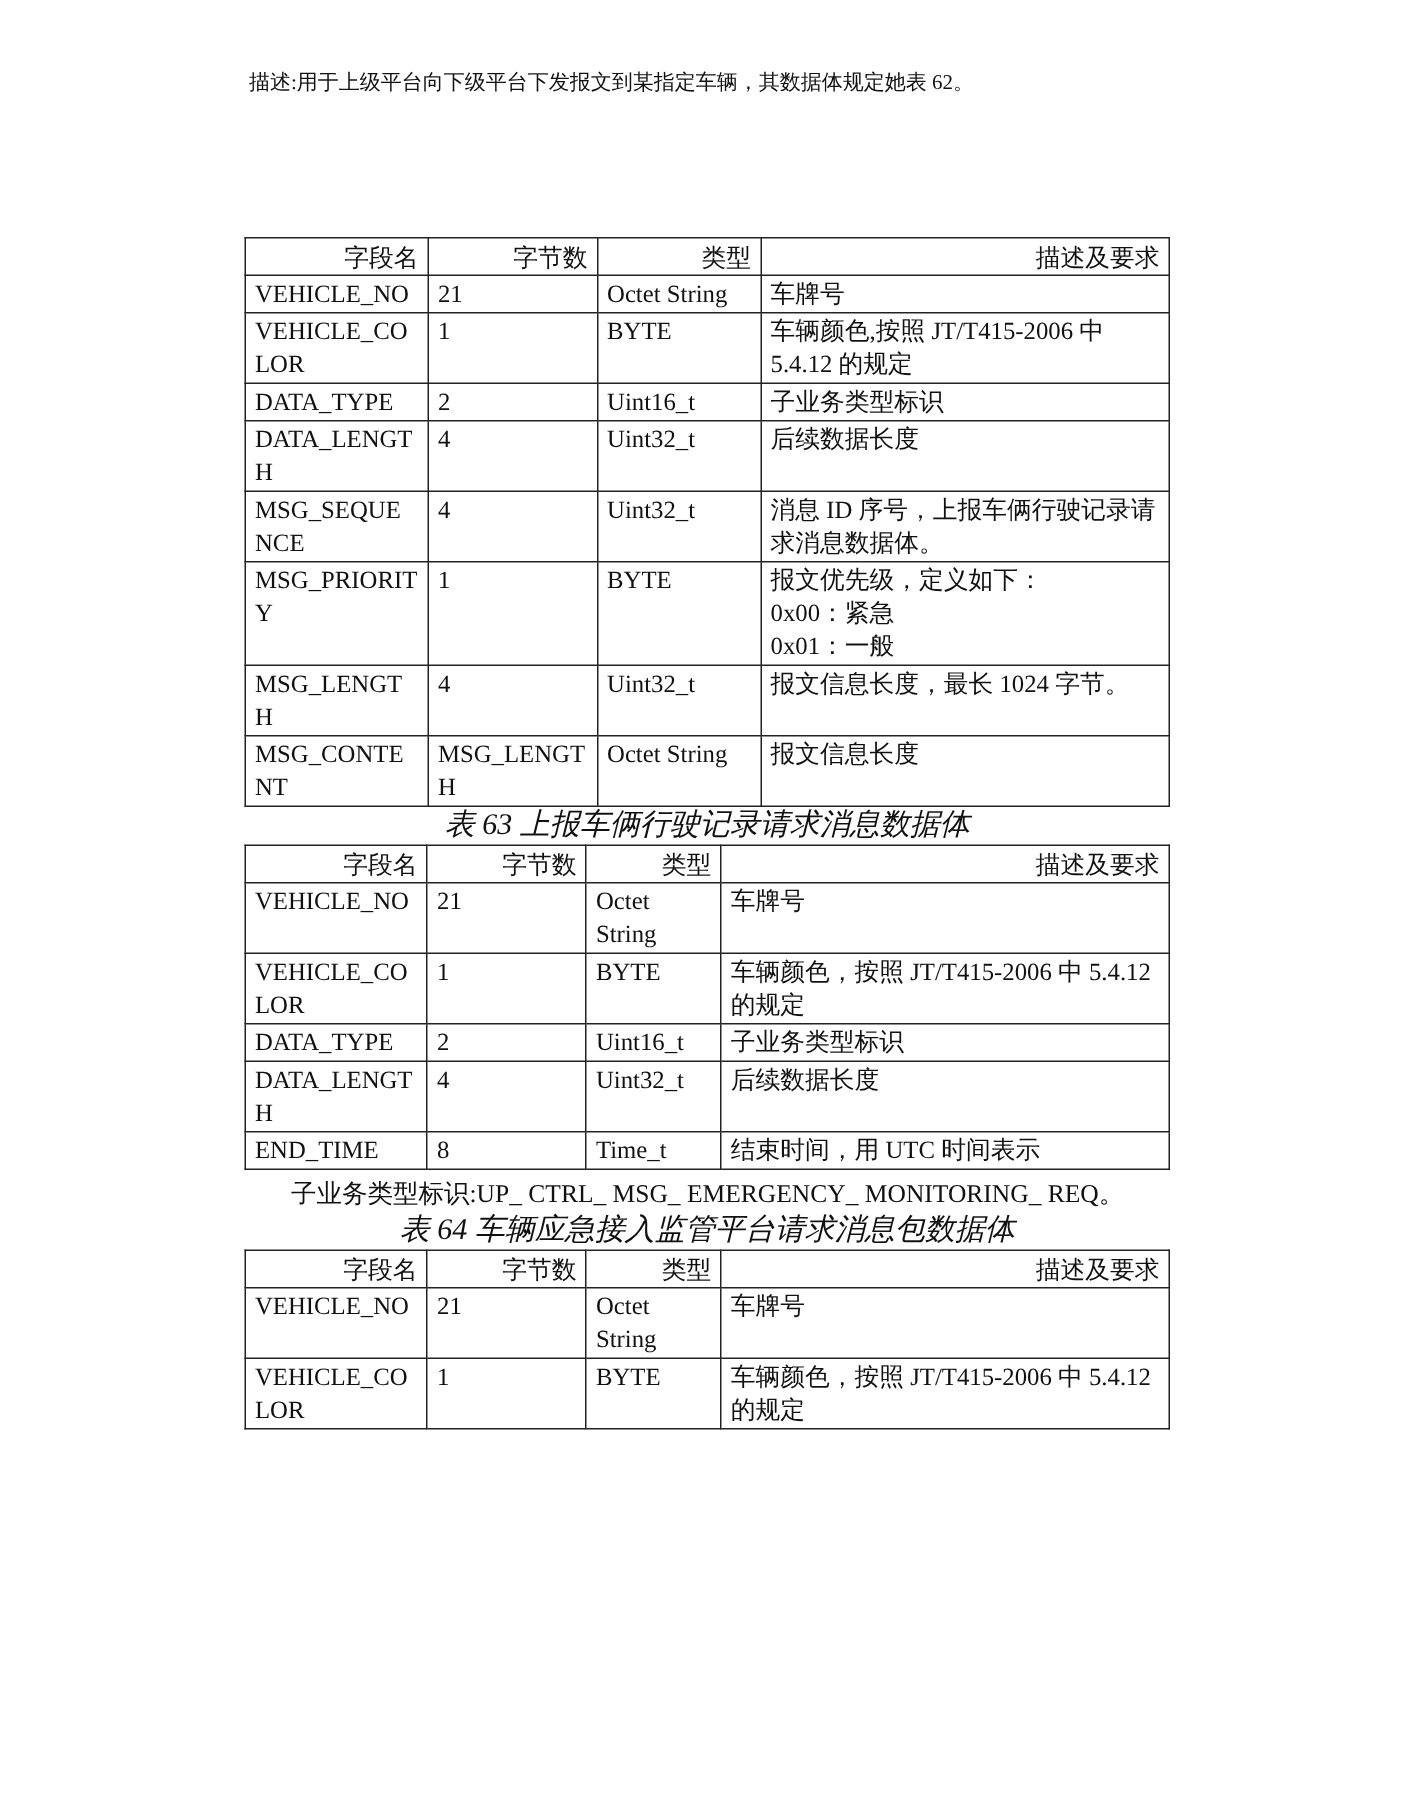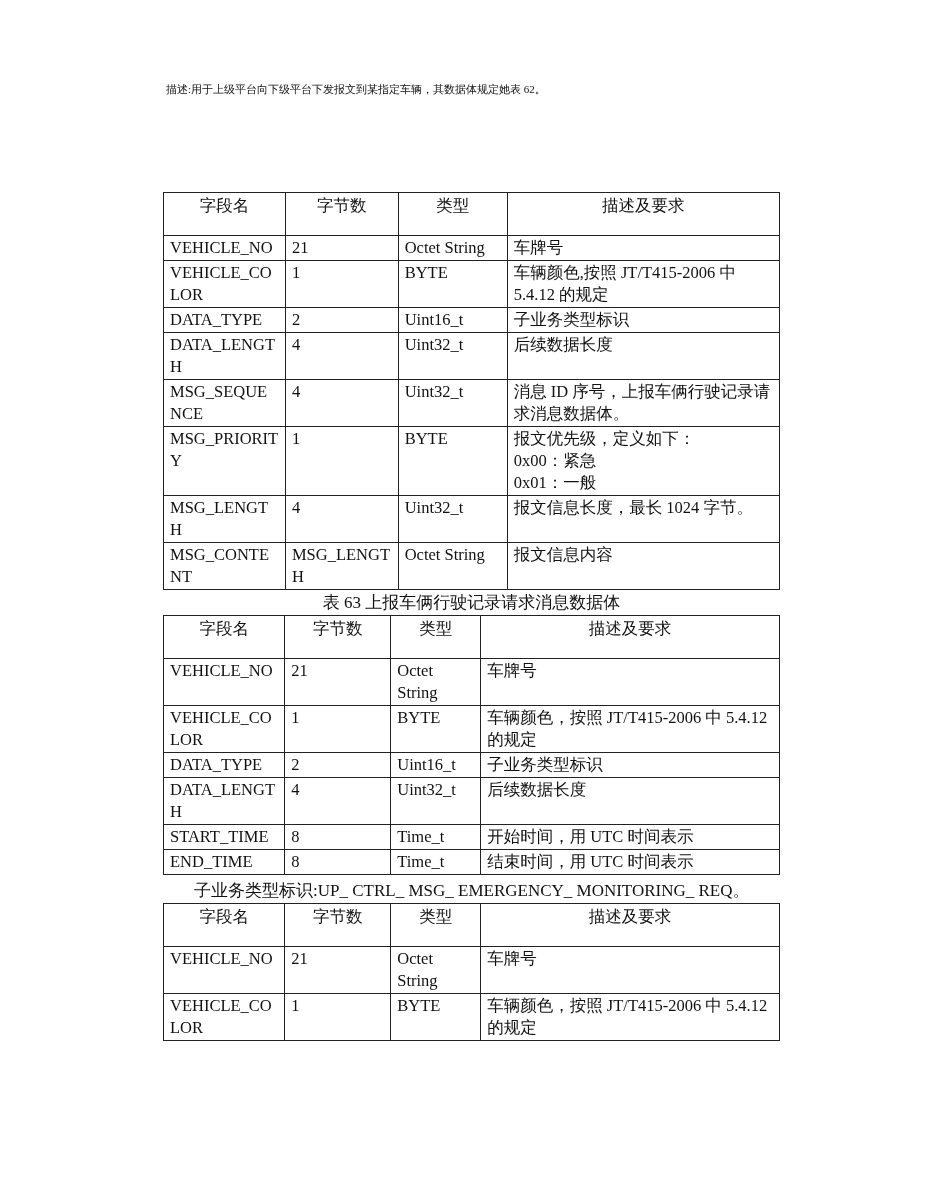--- a/index.html
+++ b/index.html
@@ -10,43 +10,43 @@
     color:#111111;
     position:relative;
     overflow:hidden;
   }
   .content{
     position:absolute;
     left:163px;top:0;
     width:617px;
   }
   .intro{
-    margin:78px 0 0 3px;
-    font-size:11px;
+    margin:44px 0 0 3px;
+    font-size:14px;
     line-height:23px;
   }
   table{
     border-collapse:collapse;
     width:100%;
     table-layout:fixed;
   }
   .tbl62{margin-top:91px;}
   th,td{
     border:1px solid #222222;
     font-size:16.5px;
     line-height:22px;
     padding:1px 6px 1px 6px;
     vertical-align:top;
     word-break:break-word;
     overflow-wrap:break-word;
   }
   th{
     font-weight:normal;
-    text-align:center;
-    padding-top:2px;padding-bottom:18px;
+    text-align:right;
+    padding-top:2px;padding-bottom:0;
   }
   td{white-space:pre-line;}
   
   .tbl62 col:nth-child(1){width:19.8%;}
   .tbl62 col:nth-child(2){width:18.3%;}
   .tbl62 col:nth-child(3){width:17.7%;}
   .tbl62 col:nth-child(4){width:44.2%;}
   
   .tbl-narrow col:nth-child(1){width:19.7%;}
   .tbl-narrow col:nth-child(2){width:17.2%;}
@@ -60,23 +60,24 @@
   .sec-block{margin-top:3px;}
   .indent-line{padding-left:31px;font-family:Liberation Serif, serif;}
   .desc-para{
     text-indent:31px;
     margin:0;
     font-size:17px;
     line-height:23.5px;
   }
   .tbl-caption{
     text-align:center;
-    font-size:17px;
+    font-size:20px;
     line-height:23px;
     margin:1px 0 1px 0;
+    font-style:italic;
   }
   .sec6-block{margin-top:4px;}
 </style>
 </head>
 <body>
 
 <div class="content">
 
   <p class="intro">描述:用于上级平台向下级平台下发报文到某指定车辆，其数据体规定她表 62。</p>
 
@@ -137,21 +138,21 @@
         <tr>
           <td>MSG_LENGTH</td>
           <td>4</td>
           <td>Uint32_t</td>
           <td>报文信息长度，最长 1024 字节。</td>
         </tr>
         <tr>
           <td>MSG_CONTENT</td>
           <td>MSG_LENGTH</td>
           <td>Octet String</td>
-          <td>报文信息内容</td>
+          <td>报文信息长度</td>
         </tr>
       </tbody>
   </table>
 
 
   <p class="tbl-caption">表 63 上报车俩行驶记录请求消息数据体</p>
 
   <table class="tbl-narrow">
     <colgroup>
         <col>
@@ -186,38 +187,33 @@
           <td>Uint16_t</td>
           <td>子业务类型标识</td>
         </tr>
         <tr>
           <td>DATA_LENGTH</td>
           <td>4</td>
           <td>Uint32_t</td>
           <td>后续数据长度</td>
         </tr>
         <tr>
-          <td>START_TIME</td>
-          <td>8</td>
-          <td>Time_t</td>
-          <td>开始时间，用 UTC 时间表示</td>
-        </tr>
-        <tr>
           <td>END_TIME</td>
           <td>8</td>
           <td>Time_t</td>
           <td>结束时间，用 UTC 时间表示</td>
         </tr>
       </tbody>
   </table>
 
   <div class="sec-block sec6-block">
     <p class="sec-line indent-line">子业务类型标识:UP_ CTRL_ MSG_ EMERGENCY_ MONITORING_ REQ。</p>
   </div>
 
+  <p class="tbl-caption">表 64 车辆应急接入监管平台请求消息包数据体</p>
 
   <table class="tbl-narrow">
     <colgroup>
         <col>
         <col>
         <col>
         <col>
       </colgroup>
     <thead>
         <tr>

